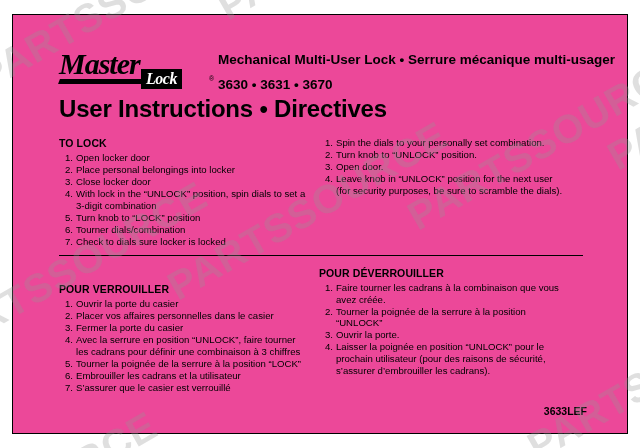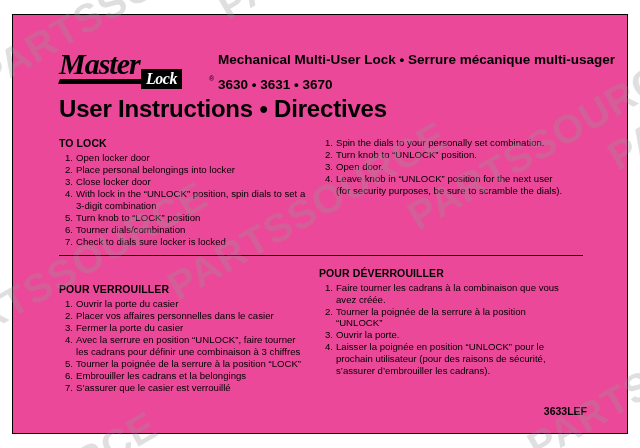--- a/index.html
+++ b/index.html
@@ -259,21 +259,21 @@
   <hr class="divider">
 
   <div class="col col-left sec-fr-left">
     <div class="sec-head">POUR VERROUILLER</div>
     <ol class="steps">
       <li><span class="num">1.</span><span>Ouvrir la porte du casier</span></li>
       <li><span class="num">2.</span><span>Placer vos affaires personnelles dans le casier</span></li>
       <li><span class="num">3.</span><span>Fermer la porte du casier</span></li>
       <li><span class="num">4.</span><span>Avec la serrure en position “UNLOCK”, faire tourner les cadrans pour définir une combinaison à 3 chiffres</span></li>
       <li><span class="num">5.</span><span>Tourner la poignée de la serrure à la position “LOCK”</span></li>
-      <li><span class="num">6.</span><span>Embrouiller les cadrans et la belongings</span></li>
+      <li><span class="num">6.</span><span>Embrouiller les cadrans et la utilisateur</span></li>
       <li><span class="num">7.</span><span>S’assurer que le casier est verrouillé</span></li>
     </ol>
   </div>
 
   <div class="col col-right sec-fr-right">
     <div class="sec-head">POUR DÉVERROUILLER</div>
     <ol class="steps">
       <li><span class="num">1.</span><span>Faire tourner les cadrans à la combinaison que vous avez créée.</span></li>
       <li><span class="num">2.</span><span>Tourner la poignée de la serrure à la position “UNLOCK”</span></li>
       <li><span class="num">3.</span><span>Ouvrir la porte.</span></li>

